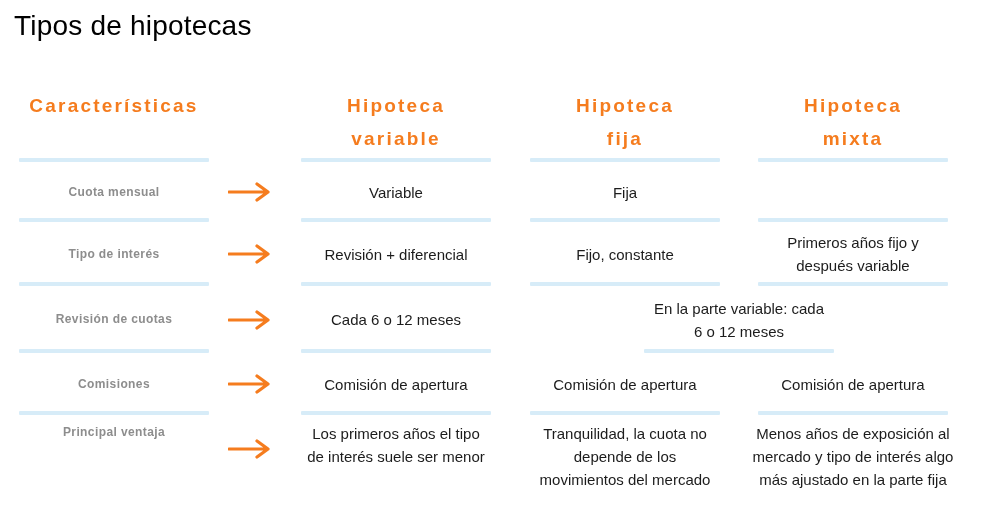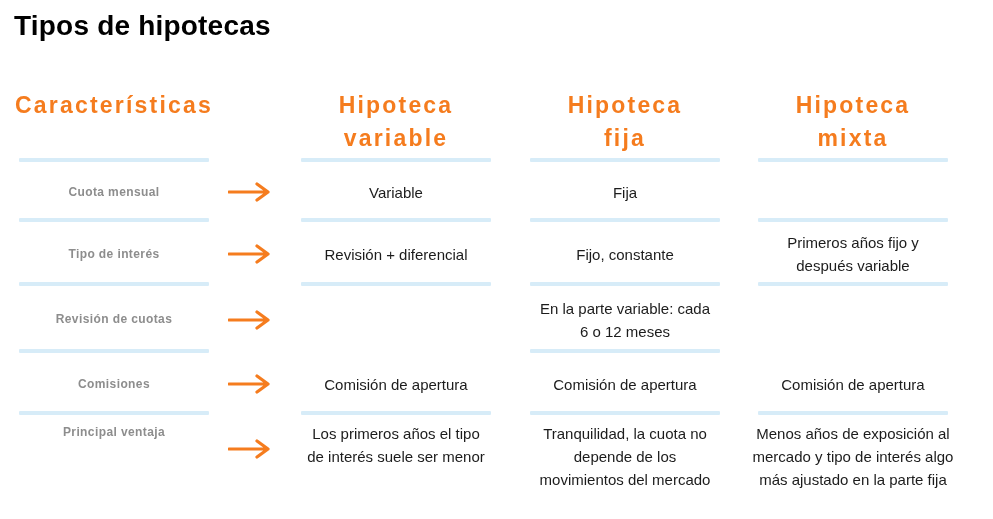--- a/index.html
+++ b/index.html
@@ -13,21 +13,21 @@
   .canvas {
     position: relative;
     width: 993px;
     height: 519px;
     background: #ffffff;
     overflow: hidden;
   }
   .page-title {
     margin: 10px 0 0 14px;
     font-size: 28px;
-    font-weight: 700;
+    font-weight: 400;
     color: #000000;
     letter-spacing: 0.2px;
   }
   .table { margin-top: 47px; padding-left: 12px; }
   .grid-row {
     display: grid;
     grid-template-columns: 204px 78px 204px 25px 204px 24px 204px;
     align-items: center;
   }
   .cell { position: relative; height: 100%; display: flex; align-items: center; justify-content: center; }
@@ -40,21 +40,21 @@
     height: 4px;
     background: var(--underline_blue);
     border-radius: 1px;
   }
   
   .header-row { height: 73px; align-items: start; }
   .header-cell { align-items: flex-start; }
   .header-text {
     display: block;
     text-align: center;
-    font-size: 23px;
+    font-size: 19px;
     font-weight: 700;
     letter-spacing: 2.2px;
     line-height: 33px;
     color: var(--accent_orange);
     white-space: pre-line;
   }
   
   .row-1 { height: 60px; }
   .row-2 { height: 64px; }
   .row-3 { height: 67px; }
@@ -171,20 +171,24 @@
     <div class="grid-row row-3">
       <div class="cell">
         <span class="label-text">Revisión de cuotas</span>
         <span class="underline"></span>
       </div>
       <div class="cell arrow-cell">
         <svg width="44" height="20" viewBox="0 0 44 20">
             <path d="M1 10 H39 M29 2 L40 10 L29 18" fill="none" stroke="currentColor" stroke-width="3.2" stroke-linecap="round" stroke-linejoin="round"></path>
           </svg>
       </div>
+      <div class="cell">
+        <span class="cell-text">Cada 6 o 12 meses</span>
+        <span class="underline"></span>
+      </div>
       <div></div>
       <div></div>
       <div class="cell">
         <span class="cell-text">En la parte variable: cada
 6 o 12 meses</span>
         <span class="underline"></span>
       </div>
     </div>
 
     <div class="grid-row row-4">

